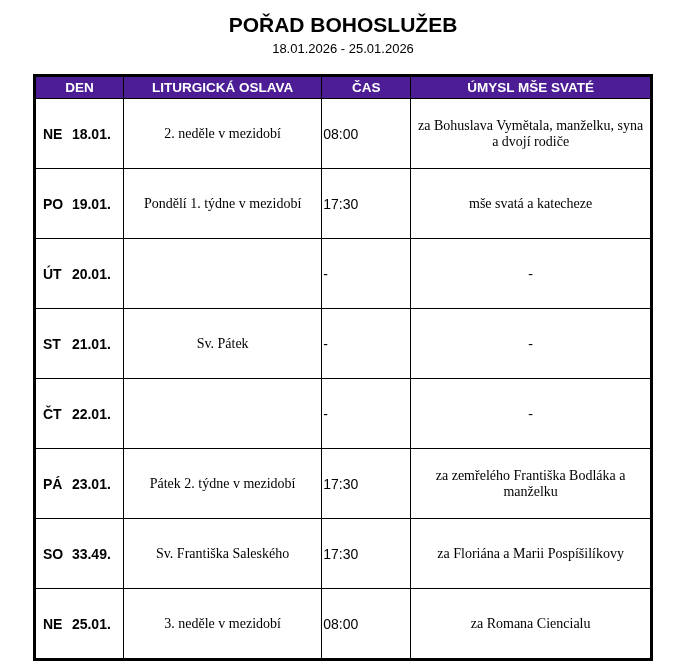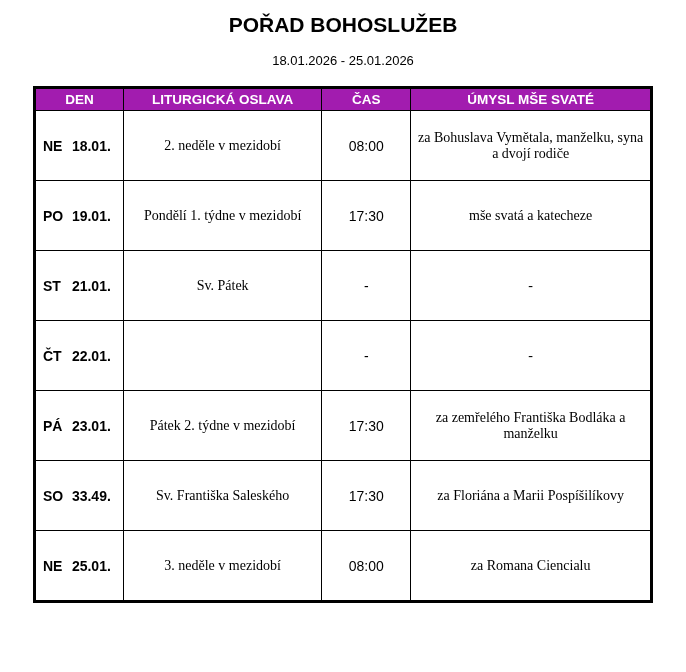--- a/index.html
+++ b/index.html
@@ -20,31 +20,30 @@
   }
   .title-line {
     font-size: 21px;
     font-weight: bold;
     line-height: 1.4;
   }
   .date-line {
     font-size: 13px;
     font-weight: normal;
     line-height: 1.6;
-    margin-top: 12px;
   }
   table.schedule {
     border-collapse: collapse;
     margin: 14px auto 0 auto;
     width: 620px;
     border: 3px solid #000000;
     table-layout: fixed;
   }
   table.schedule th {
-    background: #a21caf;
+    background: #4c1d95;
     color: #ffffff;
     font-size: 13.5px;
     font-weight: bold;
     padding: 3px 2px;
     border: 1px solid #000000;
     text-align: center;
   }
   table.schedule td {
     border: 1px solid #000000;
     font-size: 14px;
@@ -66,21 +65,21 @@
   .day-abbr {
     display: inline-block;
     min-width: 25px;
   }
   td.celebration {
     text-align: center;
     padding: 0 10px;
     font-family: Liberation Serif, serif;
   }
   td.time {
-    text-align: center;
+    text-align: left;
   }
   td.intention {
     text-align: center;
     padding: 0 6px;
     font-family: Liberation Serif, serif;
   }
 </style>
 </head>
 <body>
 
@@ -118,20 +117,29 @@
       <td class="day">
         <span class="day-abbr">PO</span>
         <span>19.01.</span>
       </td>
       <td class="celebration">Pondělí 1. týdne v mezidobí</td>
       <td class="time">17:30</td>
       <td class="intention">mše svatá a katecheze</td>
     </tr>
     <tr>
       <td class="day">
+        <span class="day-abbr">ÚT</span>
+        <span>20.01.</span>
+      </td>
+      <td class="celebration"></td>
+      <td class="time">-</td>
+      <td class="intention">-</td>
+    </tr>
+    <tr>
+      <td class="day">
         <span class="day-abbr">ST</span>
         <span>21.01.</span>
       </td>
       <td class="celebration">Sv. Pátek</td>
       <td class="time">-</td>
       <td class="intention">-</td>
     </tr>
     <tr>
       <td class="day">
         <span class="day-abbr">ČT</span>

